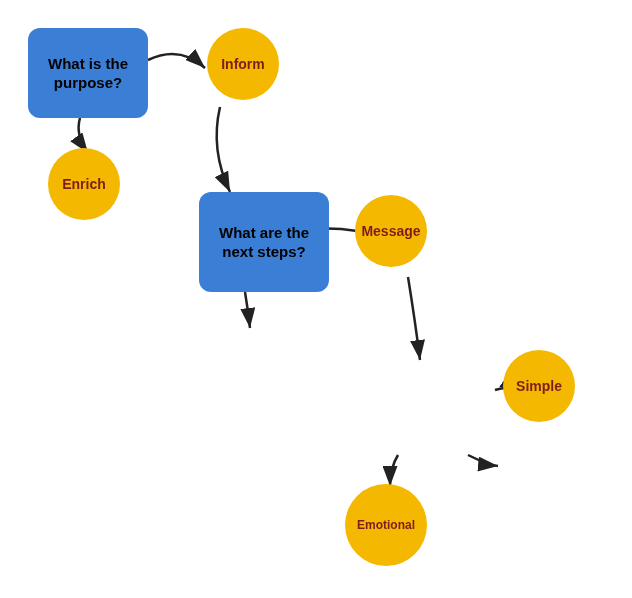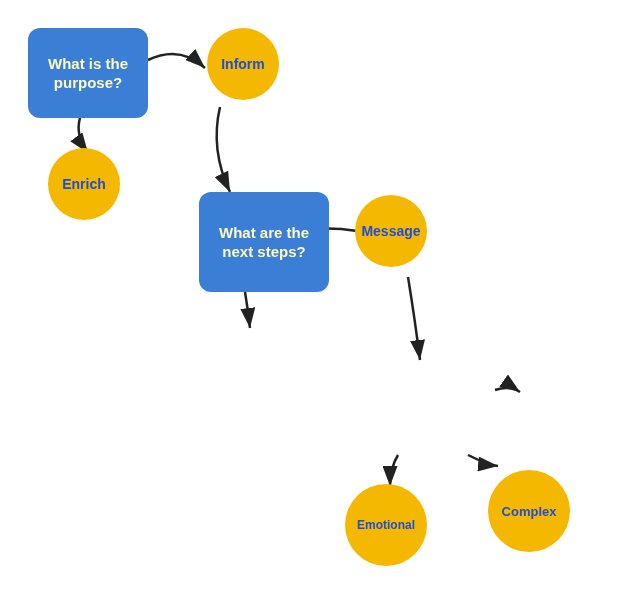--- a/index.html
+++ b/index.html
@@ -16,36 +16,36 @@
     .diagram-container {
       position: relative;
       width: 632px;
       height: 598px;
     }
 
     .blue-box {
       position: absolute;
       background: #3a7fd5;
       border-radius: 12px;
-      color: #fef9c3;
+      color: #000000;
       display: flex;
       align-items: center;
       justify-content: center;
       text-align: center;
       font-size: 16px;
       font-weight: bold;
       line-height: 1.3;
       padding: 8px;
     }
 
     .yellow-circle {
       position: absolute;
       background: #f5b800;
       border-radius: 50%;
-      color: #1d4ed8;
+      color: #7f1d1d;
       display: flex;
       align-items: center;
       justify-content: center;
       text-align: right;
       font-size: 14px;
       font-weight: bold;
     }
 
     svg.arrows {
       position: absolute;
@@ -113,22 +113,22 @@
 
   <div class="yellow-circle" style="left: 48px; top: 148px; width: 72px; height: 72px;">
     <span>Enrich</span>
   </div>
 
   <div class="yellow-circle" style="left: 355px; top: 195px; width: 72px; height: 72px;">
     <span>Message</span>
   </div>
 
 
+  <div class="yellow-circle" style="left: 503px; top: 350px; width: 72px; height: 72px;">
+    <span>Simple</span>
+  </div>
 
   <div class="yellow-circle" style="left: 345px; top: 484px; width: 82px; height: 82px; font-size: 12px;">
     <span>Emotional</span>
   </div>
 
-  <div class="yellow-circle" style="left: 488px; top: 470px; width: 82px; height: 82px; font-size: 13px;">
-    <span>Complex</span>
-  </div>
 
 </div>
 
 </body></html>

